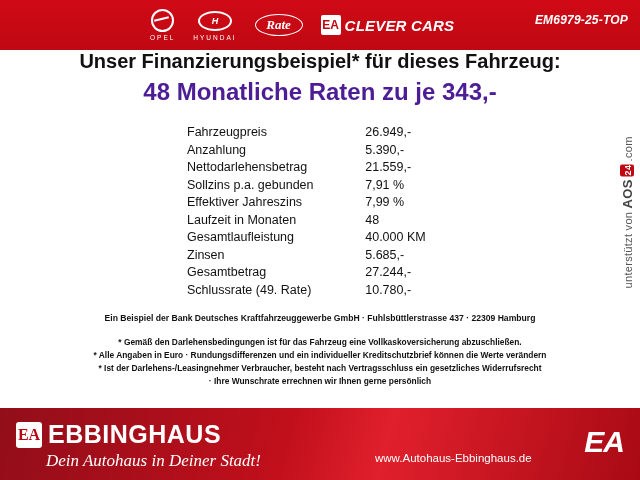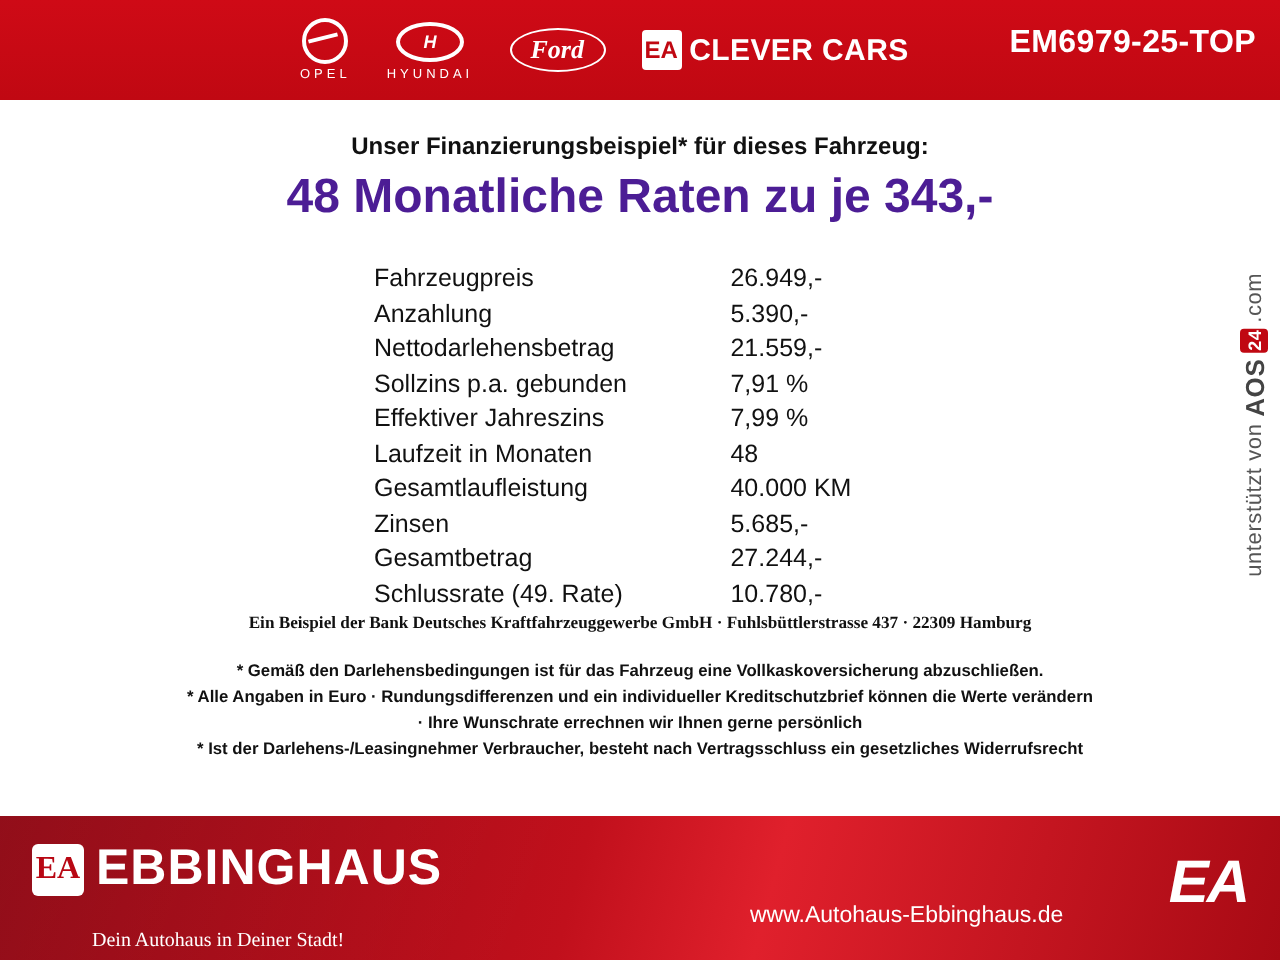--- a/index.html
+++ b/index.html
@@ -116,44 +116,45 @@
     align-items: center;
     justify-content: center;
     border-radius: 2px;
     font-family: "Liberation Sans", sans-serif;
   }
   .cc-text {
     color: #ffffff;
     font-size: 15px;
     font-weight: bold;
     letter-spacing: 0.2px;
+    font-style: italic;
   }
   .header-code {
     position: absolute;
     right: 12px;
     top: 13px;
     color: #ffffff;
-    font-size: 16px;
+    font-size: 12px;
     font-weight: bold;
     letter-spacing: 0.2px;
+    font-style: italic;
   }
 
   
   .content {
     position: relative;
     height: 358px;
     background: #ffffff;
     padding: 0;
   }
   .title1 {
     text-align: center;
-    font-size: 12px;
+    font-size: 20px;
     font-weight: bold;
     color: #111111;
-    padding-top: 16px;
   }
   .title2 {
     text-align: center;
     font-size: 24px;
     font-weight: bold;
     color: #4c1d95;
     margin-top: 5px;
   }
 
   .specs {
@@ -168,25 +169,25 @@
   }
   .spec-label {
     width: 200px;
     margin-left: 37px;
   }
   .spec-value {
     width: 140px;
   }
 
   .bank-note {
+    margin-top: 14px;
     text-align: center;
     font-size: 8.6px;
     font-weight: bold;
     color: #111111;
-    font-family: Liberation Serif, serif;
   }
   .legal {
     margin-top: 13px;
     text-align: center;
     font-size: 8.4px;
     font-weight: bold;
     color: #111111;
     line-height: 12px;
     padding: 0 30px;
   }
@@ -274,23 +275,24 @@
     font-family: "Liberation Serif", serif;
   }
   .logo-name {
     color: #ffffff;
     font-size: 25px;
     font-weight: bold;
     letter-spacing: 0.5px;
   }
   .logo-slogan {
     color: #ffffff;
-    font-size: 10px;
+    font-size: 17px;
+    font-style: italic;
     font-family: "Liberation Serif", serif;
-    margin-top: 16px;
+    margin-top: 2px;
     margin-left: 30px;
   }
   .footer-url {
     position: absolute;
     left: 375px;
     top: 44px;
     color: #ffffff;
     font-size: 11.5px;
   }
   .ea-mark {
@@ -321,21 +323,21 @@
 
       <div class="brand">
         <div class="brand-mark">
           <div class="hyundai-oval">H</div>
         </div>
         <div class="brand-sub">HYUNDAI</div>
       </div>
 
       <div class="brand">
         <div class="brand-mark">
-          <div class="ford-oval">Ford</div>
+          <div class="ford-oval">Rate</div>
         </div>
       </div>
 
       <div class="brand">
         <div class="clevercars">
           <div class="cc-badge">EA</div>
           <div class="cc-text">CLEVER CARS</div>
         </div>
       </div>
 
@@ -389,22 +391,22 @@
         <div class="spec-label">Schlussrate (49. Rate)</div>
         <div class="spec-value">10.780,-</div>
       </div>
     </div>
 
     <div class="bank-note">Ein Beispiel der Bank Deutsches Kraftfahrzeuggewerbe GmbH · Fuhlsbüttlerstrasse 437 · 22309 Hamburg</div>
 
     <div class="legal">
       <p>* Gemäß den Darlehensbedingungen ist für das Fahrzeug eine Vollkaskoversicherung abzuschließen.</p>
       <p>* Alle Angaben in Euro · Rundungsdifferenzen und ein individueller Kreditschutzbrief können die Werte verändern</p>
+      <p>* Ist der Darlehens-/Leasingnehmer Verbraucher, besteht nach Vertragsschluss ein gesetzliches Widerrufsrecht</p>
       <p>· Ihre Wunschrate errechnen wir Ihnen gerne persönlich</p>
-      <p>* Ist der Darlehens-/Leasingnehmer Verbraucher, besteht nach Vertragsschluss ein gesetzliches Widerrufsrecht</p>
     </div>
 
     <div class="vertical-note">
       <div class="vertical-inner">
         <span>unterstützt von</span>
         <span class="vertical-strong">AOS</span>
         <span class="v-24">24</span>
         <span>.com</span>
       </div>
     </div>

